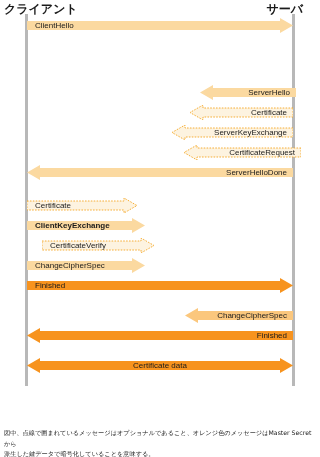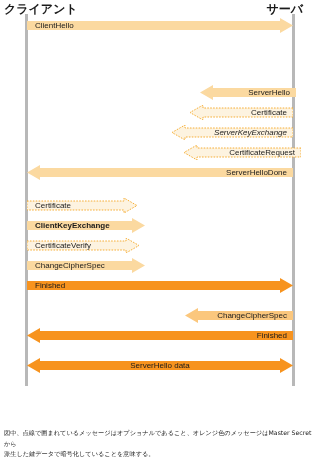--- a/index.html
+++ b/index.html
@@ -107,21 +107,21 @@
         <polygon points="96,3 13,3 13,0 0,7.5 13,15 13,12 96,12" fill="#fbd9a0"></polygon>
       </svg>
       <div class="lbl">ServerHello</div>
     </div>
     <div class="msg to-left" style="left: 190px; top: 105px; width: 103px;">
       <svg viewBox="0 0 103 15" preserveAspectRatio="none">
         <polygon points="103,3 13,3 13,0 0,7.5 13,15 13,12 103,12" fill="#fdf3e0" stroke="#f5a623" stroke-width="0.9" stroke-dasharray="1.6,1.3"></polygon>
       </svg>
       <div class="lbl">Certificate</div>
     </div>
-    <div class="msg to-left" style="left: 172px; top: 125px; width: 121px; font-style: italic;">
+    <div class="msg to-left" style="left: 172px; top: 125px; width: 121px;">
       <svg viewBox="0 0 121 15" preserveAspectRatio="none">
         <polygon points="121,3 13,3 13,0 0,7.5 13,15 13,12 121,12" fill="#fdf3e0" stroke="#f5a623" stroke-width="0.9" stroke-dasharray="1.6,1.3"></polygon>
       </svg>
       <div class="lbl">ServerKeyExchange</div>
     </div>
     <div class="msg to-left" style="left: 184px; top: 145px; width: 117px;">
       <svg viewBox="0 0 117 15" preserveAspectRatio="none">
         <polygon points="117,3 13,3 13,0 0,7.5 13,15 13,12 117,12" fill="#fdf3e0" stroke="#f5a623" stroke-width="0.9" stroke-dasharray="1.6,1.3"></polygon>
       </svg>
       <div class="lbl">CertificateRequest</div>
@@ -137,21 +137,21 @@
         <polygon points="0,3 97,3 97,0 110,7.5 97,15 97,12 0,12" fill="#fdf3e0" stroke="#f5a623" stroke-width="0.9" stroke-dasharray="1.6,1.3"></polygon>
       </svg>
       <div class="lbl">Certificate</div>
     </div>
     <div class="msg to-right" style="left: 27px; top: 218px; width: 118px; font-weight: bold;">
       <svg viewBox="0 0 118 15" preserveAspectRatio="none">
         <polygon points="0,3 105,3 105,0 118,7.5 105,15 105,12 0,12" fill="#fbd9a0"></polygon>
       </svg>
       <div class="lbl">ClientKeyExchange</div>
     </div>
-    <div class="msg to-right" style="left: 27px; top: 238px; width: 112px;">
+    <div class="msg to-right" style="left: 42px; top: 238px; width: 112px;">
       <svg viewBox="0 0 112 15" preserveAspectRatio="none">
         <polygon points="0,3 99,3 99,0 112,7.5 99,15 99,12 0,12" fill="#fdf3e0" stroke="#f5a623" stroke-width="0.9" stroke-dasharray="1.6,1.3"></polygon>
       </svg>
       <div class="lbl">CertificateVerify</div>
     </div>
     <div class="msg to-right" style="left: 27px; top: 258px; width: 118px;">
       <svg viewBox="0 0 118 15" preserveAspectRatio="none">
         <polygon points="0,3 105,3 105,0 118,7.5 105,15 105,12 0,12" fill="#fbd9a0"></polygon>
       </svg>
       <div class="lbl">ChangeCipherSpec</div>
@@ -171,20 +171,20 @@
     <div class="msg to-left" style="left: 27px; top: 328px; width: 266px;">
       <svg viewBox="0 0 266 15" preserveAspectRatio="none">
         <polygon points="266,3 13,3 13,0 0,7.5 13,15 13,12 266,12" fill="#f7931e"></polygon>
       </svg>
       <div class="lbl">Finished</div>
     </div>
     <div class="msg bidir" style="left: 27px; top: 358px; width: 266px;">
       <svg viewBox="0 0 266 15" preserveAspectRatio="none">
         <polygon points="13,3 253,3 253,0 266,7.5 253,15 253,12 13,12 13,15 0,7.5 13,0" fill="#f7931e"></polygon>
       </svg>
-      <div class="lbl">ServerHello data</div>
+      <div class="lbl">Certificate data</div>
     </div>
   </div>
 
 <div class="caption">
   <span>図中、点線で囲まれているメッセージはオプショナルであること、オレンジ色のメッセージはMaster Secretから</span>
   <span>派生した鍵データで暗号化していることを意味する。</span>
 </div>
 
 </body></html>

